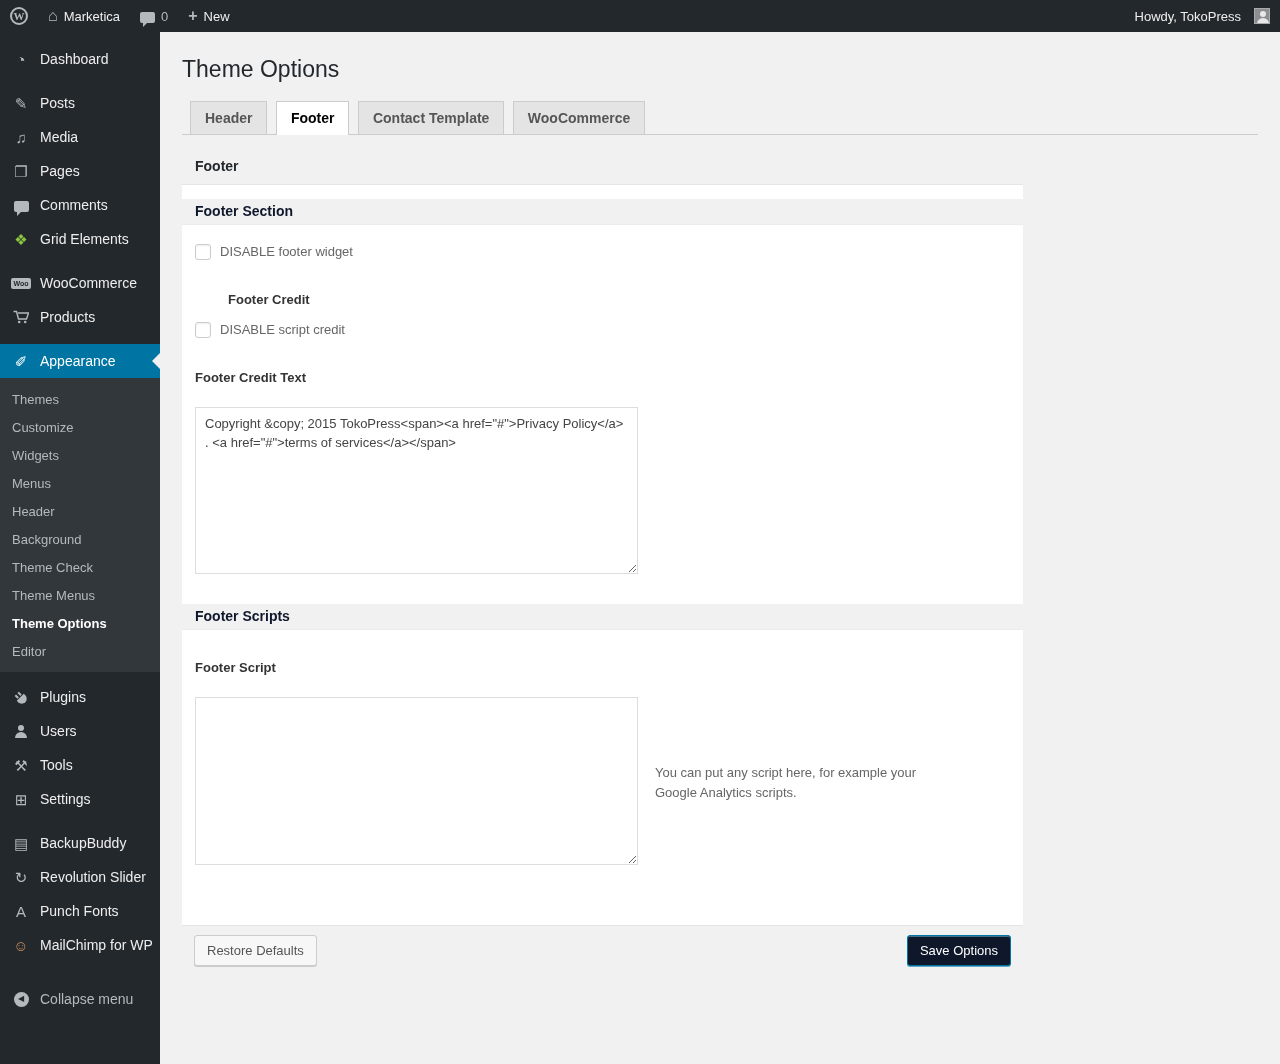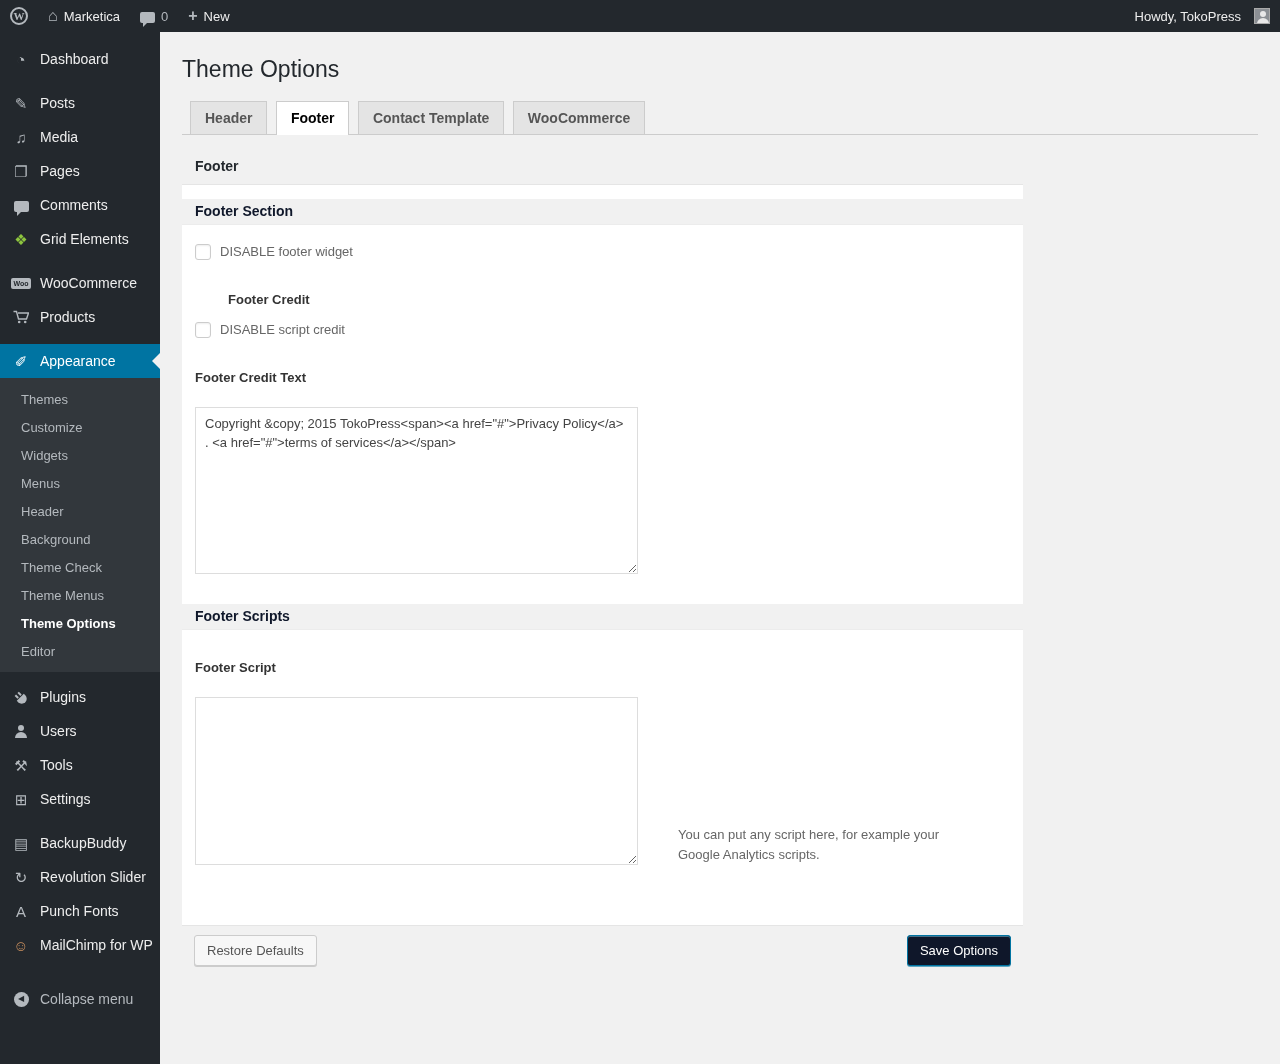--- a/index.html
+++ b/index.html
@@ -59,21 +59,21 @@
   .menu-item.active { background:#0074a2; color:#fff; }
   .menu-item.active .mi-icon { color:#fff; }
   .menu-item.active::after {
     content:""; position:absolute; right:0; top:50%; margin-top:-8px;
     border:8px solid transparent; border-right-color:#f1f1f1;
   }
   .menu-gap { height:10px; }
   .menu-gap-lg { height:20px; }
   .submenu { background:#32373c; padding:7px 0; }
   .submenu-item {
-    display:block; padding:7px 0 6px 21px; font-size:13px; color:#b4b9be; cursor:pointer;
+    display:block; padding:7px 0 6px 12px; font-size:13px; color:#b4b9be; cursor:pointer;
   }
   .submenu-item.current { color:#fff; font-weight:bold; }
   .collapse-circle {
     width:15px; height:15px; border-radius:50%; background:#b4b9be; color:#23282d;
     display:flex; align-items:center; justify-content:center; font-size:8px;
   }
   .dim { color:#b4b9be; }
 
   
   .person-icon { display:inline-block; width:14px; height:13px; position:relative; }
@@ -120,21 +120,21 @@
     width:16px; height:16px; background:#fff;
     border:1px solid #ccc; border-radius:3px; margin:0 9px 0 0; cursor:pointer;
     box-shadow:inset 0 1px 2px rgba(0,0,0,.07);
   }
   textarea.opt-textarea {
     display:block; margin-top:22px; width:443px; height:167px;
     border:1px solid #ddd; background:#fff; padding:7px 9px;
     font-family:"Liberation Sans", sans-serif; font-size:13px; color:#444; line-height:1.45;
     resize:both; outline:none;
   }
-  .script-row { display:flex; align-items:flex-end;gap:23px; }
+  .script-row { display:flex; align-items:center; }
   .help-text { width:305px; margin:26px 0 0 17px; font-size:13px; color:#666; line-height:1.55; }
   .body-pad-bottom { height:52px; background:#fff; }
 
   .action-bar {
     background:#f1f1f1; border-top:1px solid #e5e5e5;
     padding:9px 12px; display:flex; align-items:center; justify-content:space-between;
   }
   .btn { font-size:13px; border-radius:3px; padding:5px 12px; cursor:pointer; line-height:1.5; }
   .btn-secondary {
     background:#f7f7f7; border:1px solid #ccc; color:#555;

